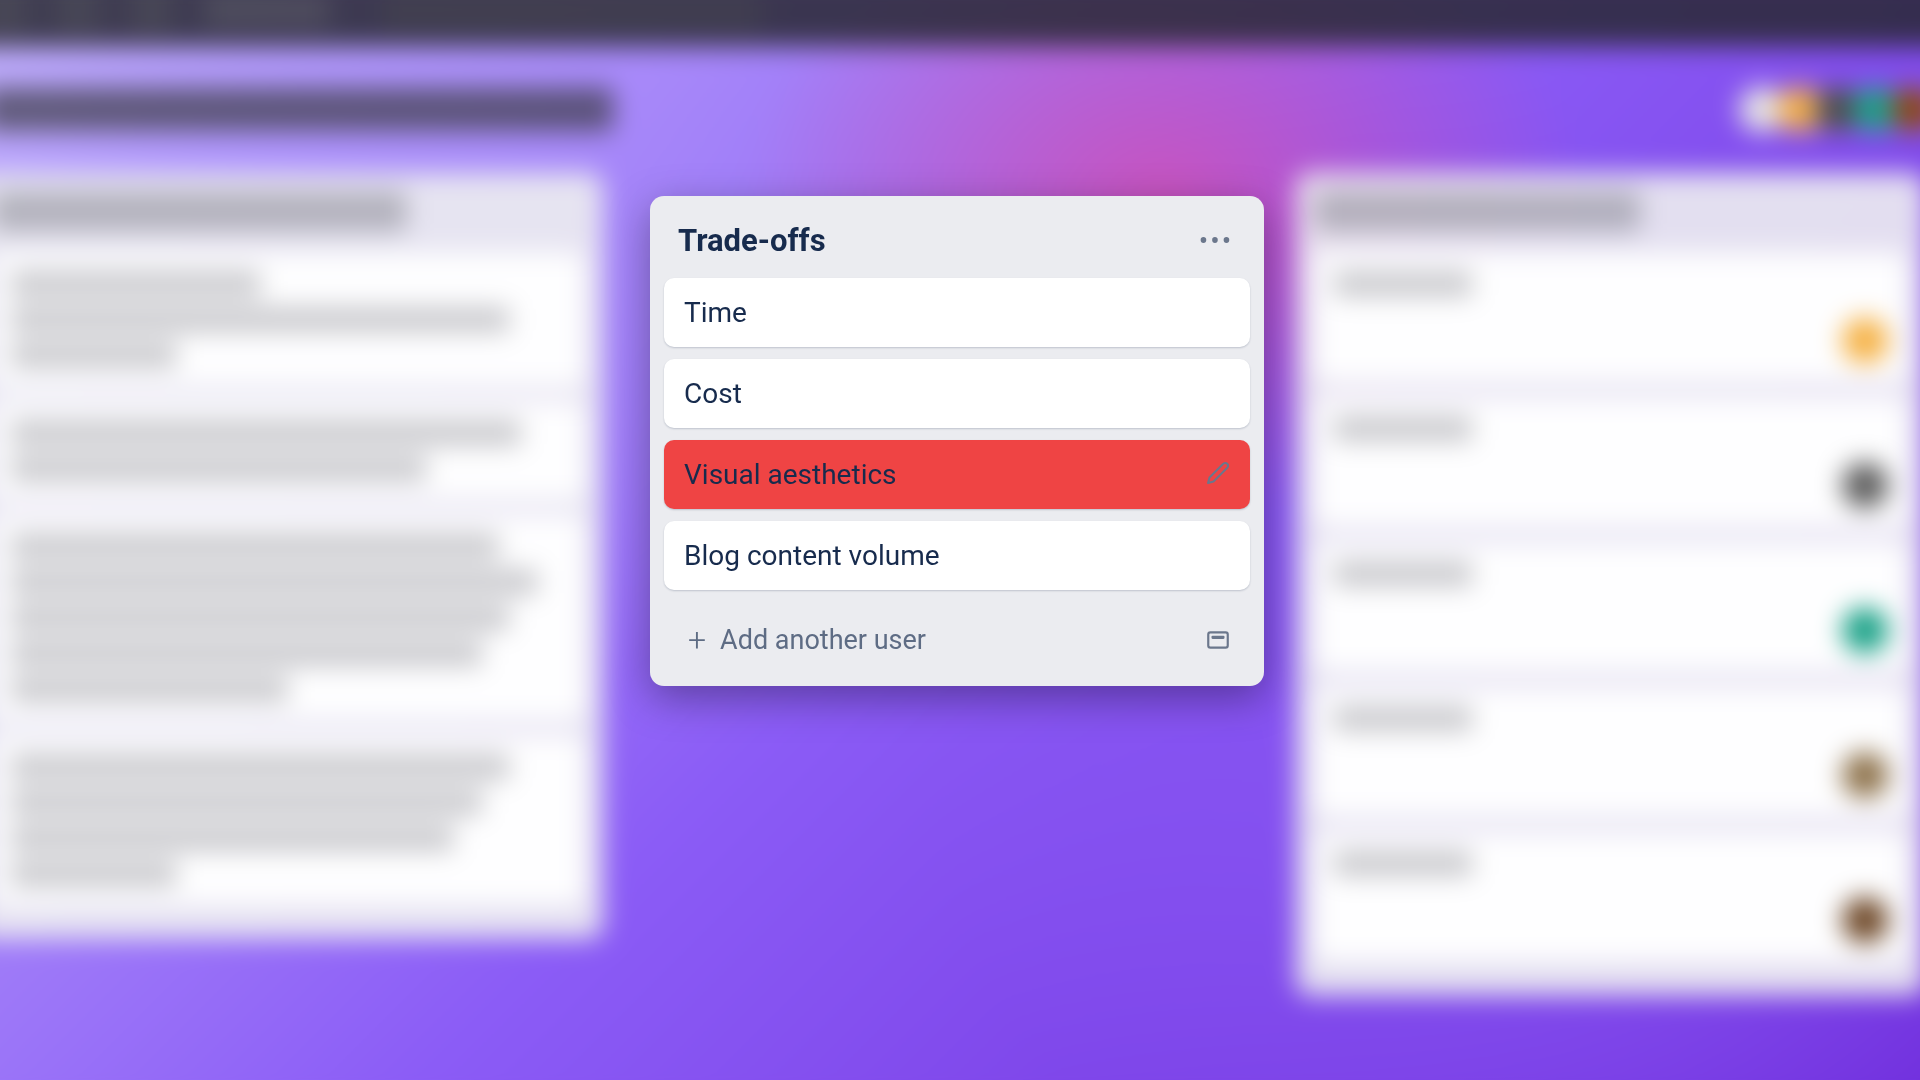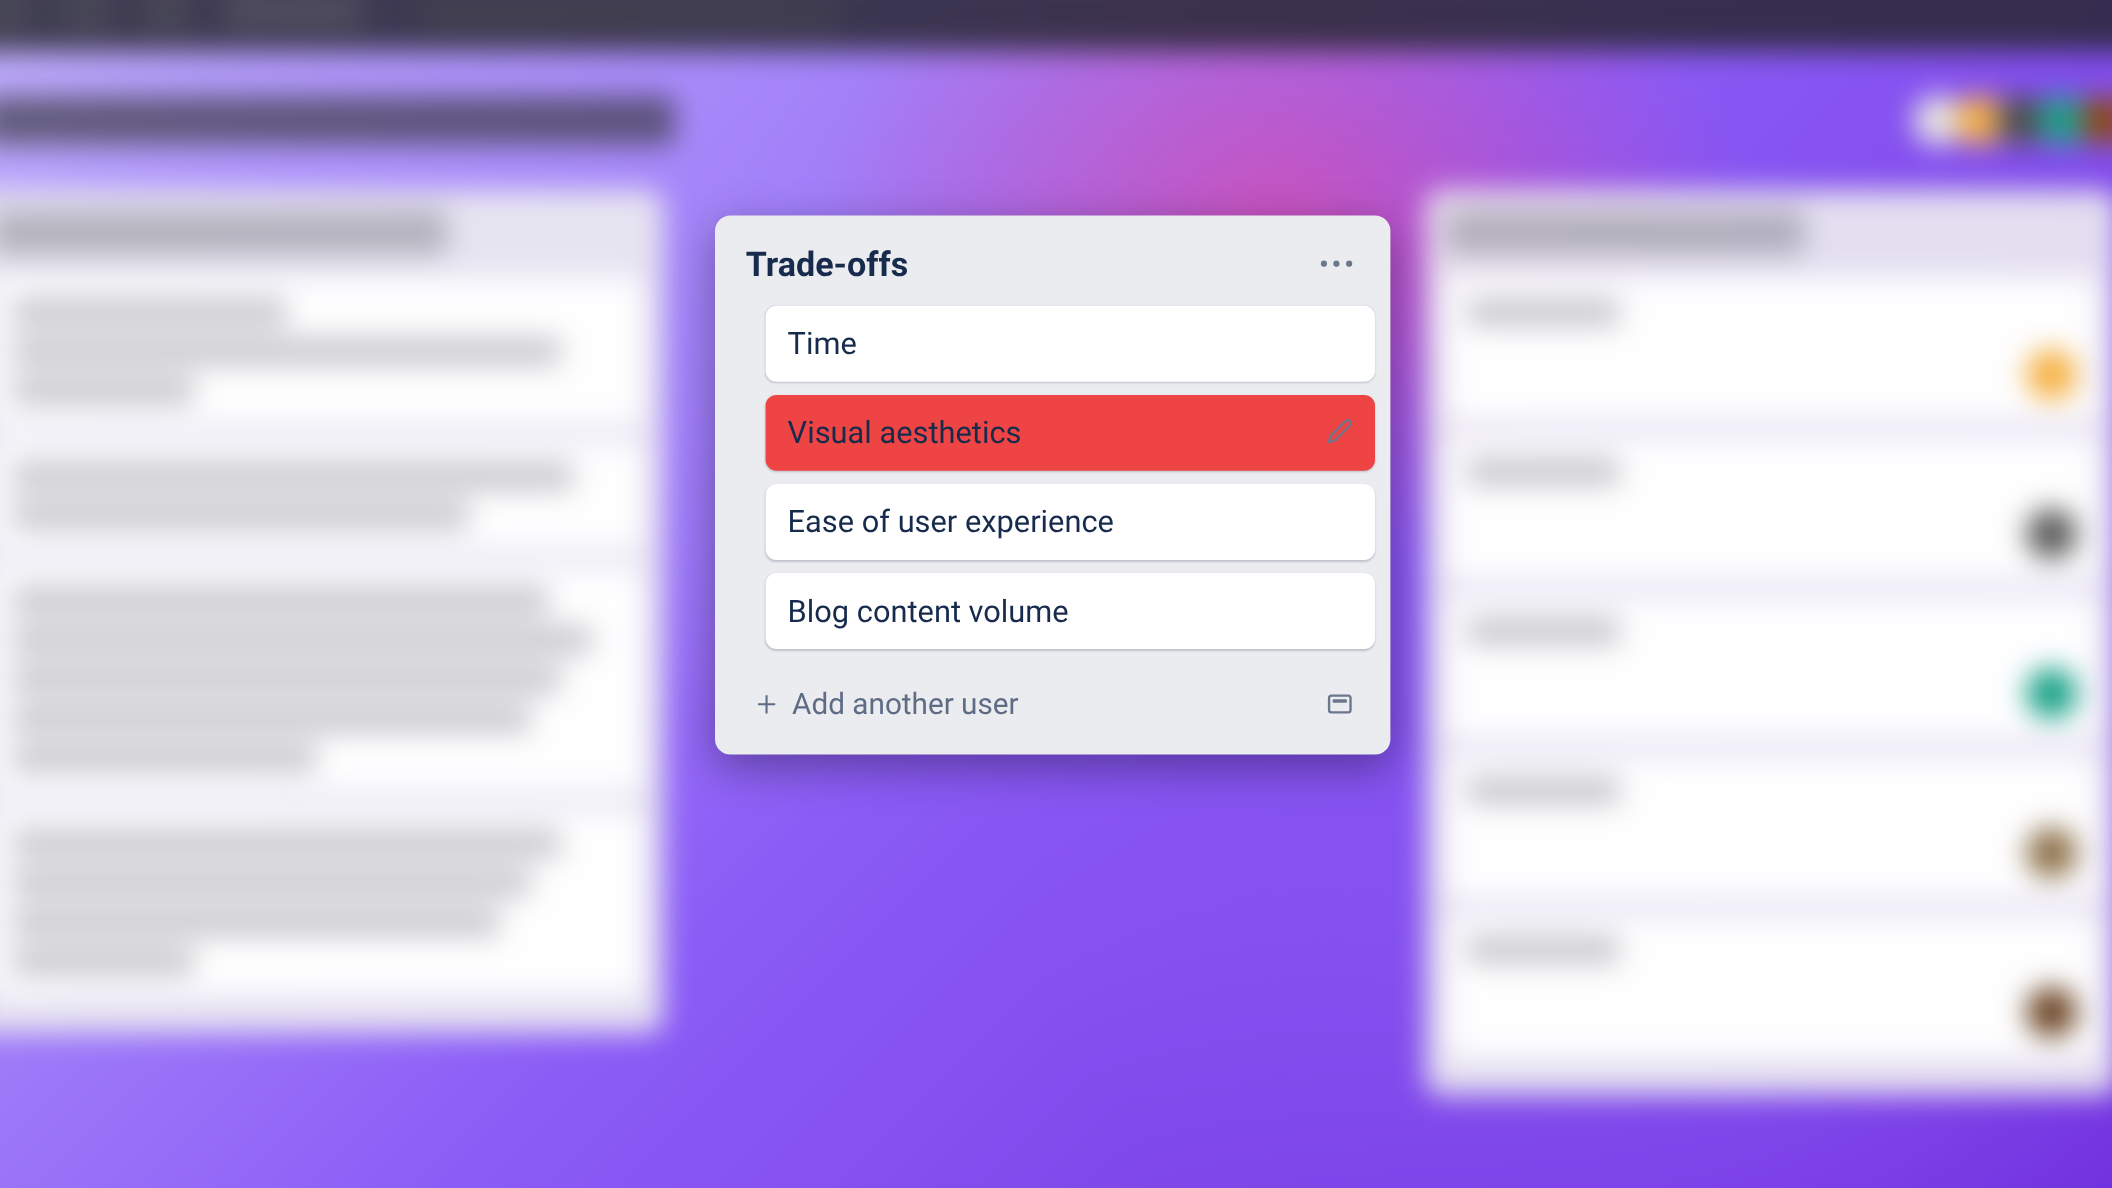--- a/index.html
+++ b/index.html
@@ -189,21 +189,20 @@
       background: #fff;
       border-radius: 10px;
       padding: 18px 20px;
       margin-bottom: 12px;
       box-shadow: 0 1px 2px rgba(9,30,66,0.2);
       cursor: pointer;
       display: flex;
       justify-content: space-between;
       align-items: center;
       position: relative;
-      margin-left: 32px;
     }
     
     .card-title {
       font-size: 28px;
       color: #172b4d;
       font-weight: 400;
     }
     
     .card.hovered { background: #ef4444; }
     
@@ -340,30 +339,30 @@
     <div class="list-title">Trade-offs</div>
     <div class="list-menu">
       <span>•••</span>
     </div>
   </div>
 
   <div id="cards-container">
       <div class="card">
         <div class="card-title">Time</div>
       </div>
+      <div class="card">
+        <div class="card-title">Cost</div>
+      </div>
       <div class="card hovered">
         <div class="card-title">Visual aesthetics</div>
         <span><svg class="edit-icon" viewBox="0 0 24 24" fill="none" stroke="currentColor" stroke-width="2" stroke-linecap="round" stroke-linejoin="round">
             <path d="M17 3a2.85 2.85 0 1 1 4 4L7.5 20.5 2 22l1.5-5.5L17 3z"></path>
           </svg></span>
       </div>
       <div class="card">
-        <div class="card-title">Ease of user experience</div>
-      </div>
-      <div class="card">
         <div class="card-title">Blog content volume</div>
       </div>
     </div>
 
   <div class="add-card-row">
     <div class="add-card-btn">
       <span class="plus-icon">+</span>
       <span>Add another user</span>
     </div>
     <div class="template-btn">

